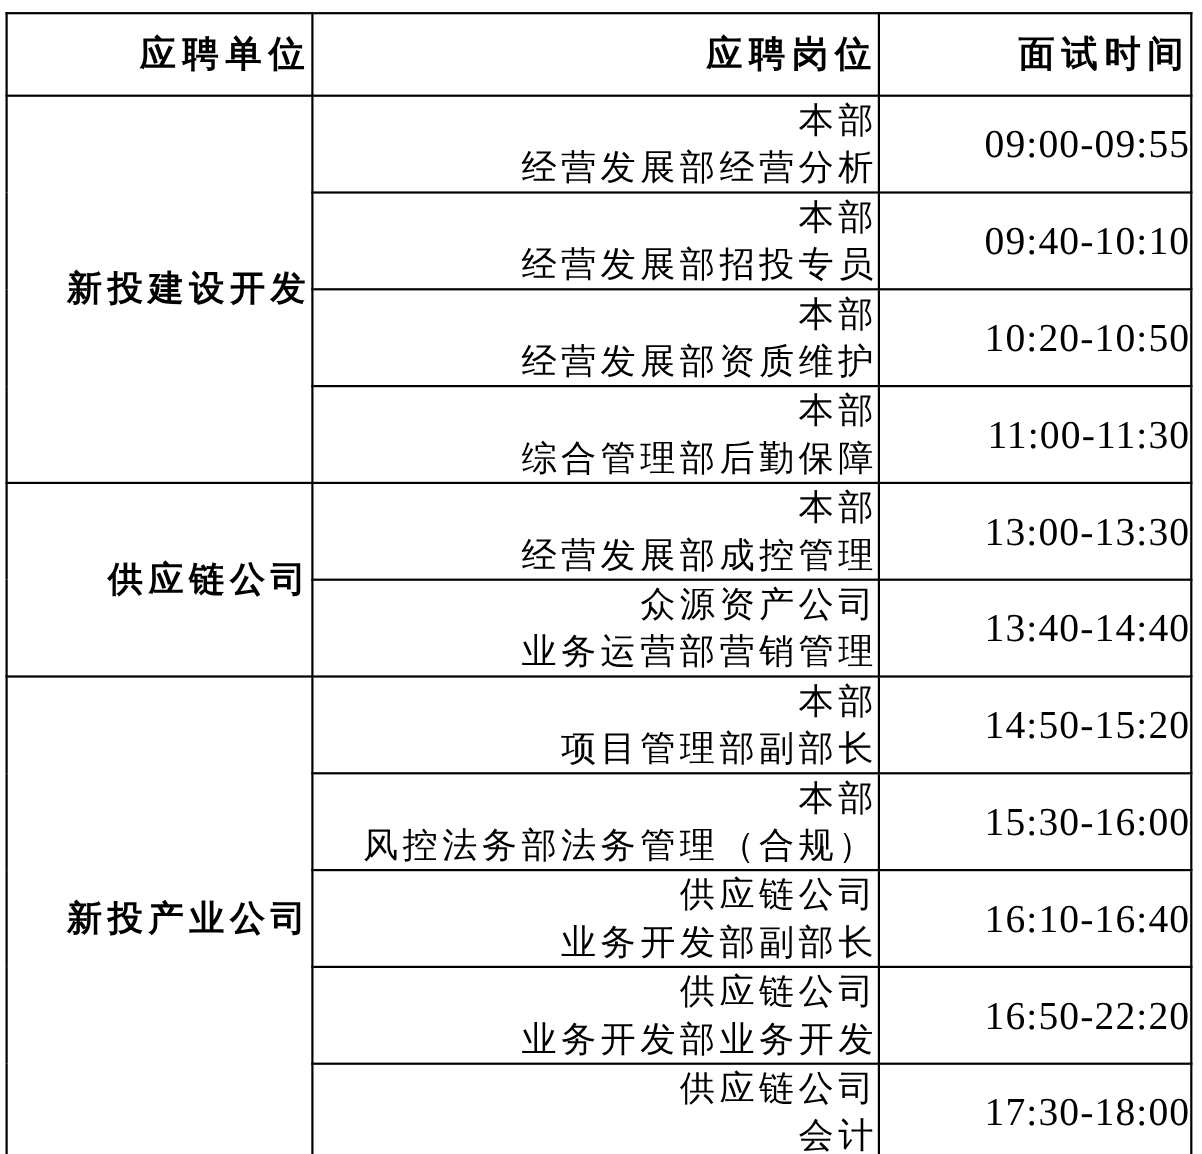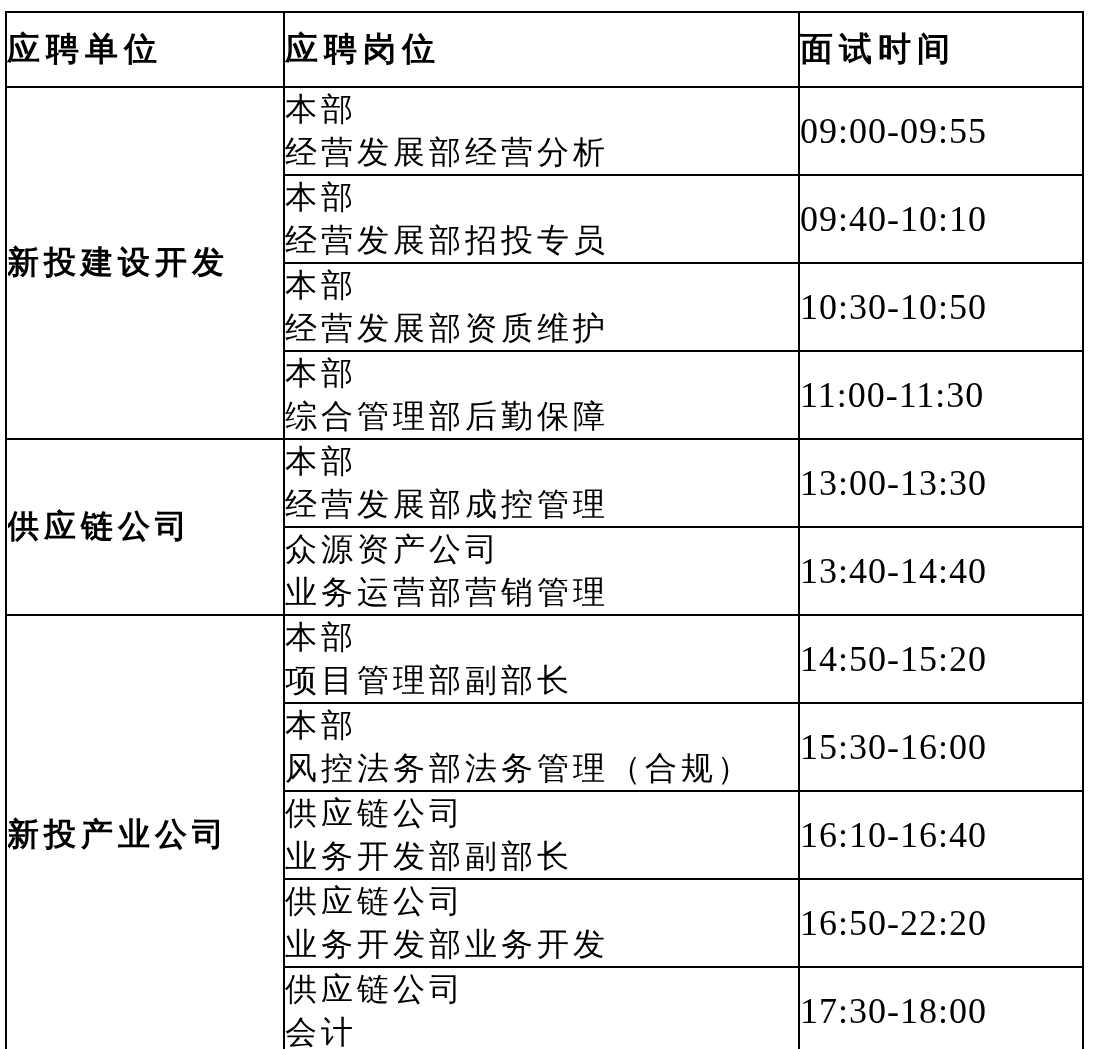--- a/index.html
+++ b/index.html
@@ -21,21 +21,21 @@
     left: 5px;
     top: 11px;
     width: 1077px;
     border-collapse: collapse;
     table-layout: fixed;
     background: #ffffff;
   }
   table.schedule th,
   table.schedule td {
     border: 2px solid #000000;
-    text-align: left;
+    text-align: right;
     vertical-align: middle;
     padding: 0;
     color: #000000;
     overflow: hidden;
   }
   tr.header-row { height: 75px; }
   tr.data-row   { height: 87px; }
 
   th.col-header {
     font-family: "Liberation Sans", sans-serif;
@@ -98,21 +98,21 @@
           <span class="pos-line">本部</span>
           <span class="pos-line">经营发展部招投专员</span>
         </td>
         <td class="time-cell">09:40-10:10</td>
       </tr>
       <tr class="data-row">
         <td class="position-cell">
           <span class="pos-line">本部</span>
           <span class="pos-line">经营发展部资质维护</span>
         </td>
-        <td class="time-cell">10:30-10:50</td>
+        <td class="time-cell">10:20-10:50</td>
       </tr>
       <tr class="data-row">
         <td class="position-cell">
           <span class="pos-line">本部</span>
           <span class="pos-line">综合管理部后勤保障</span>
         </td>
         <td class="time-cell">11:00-11:30</td>
       </tr>
       <tr class="data-row">
         <td class="unit-cell" rowspan="2">供应链公司</td>

